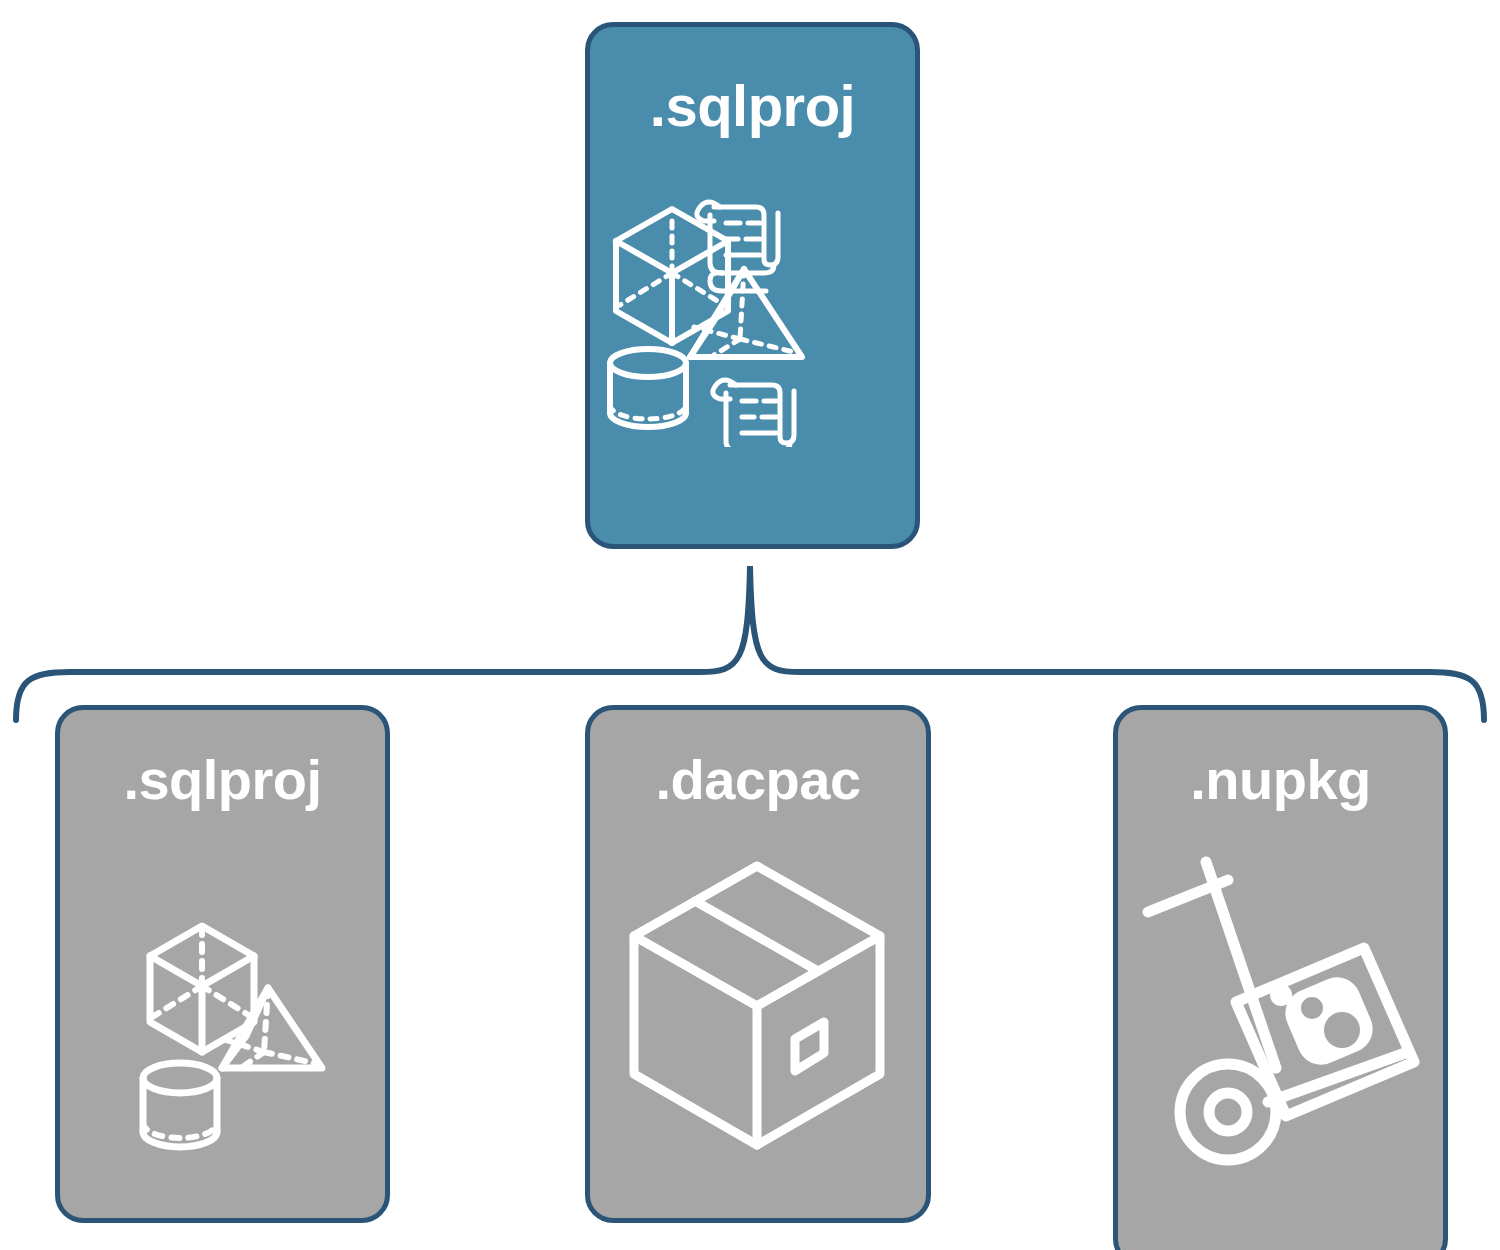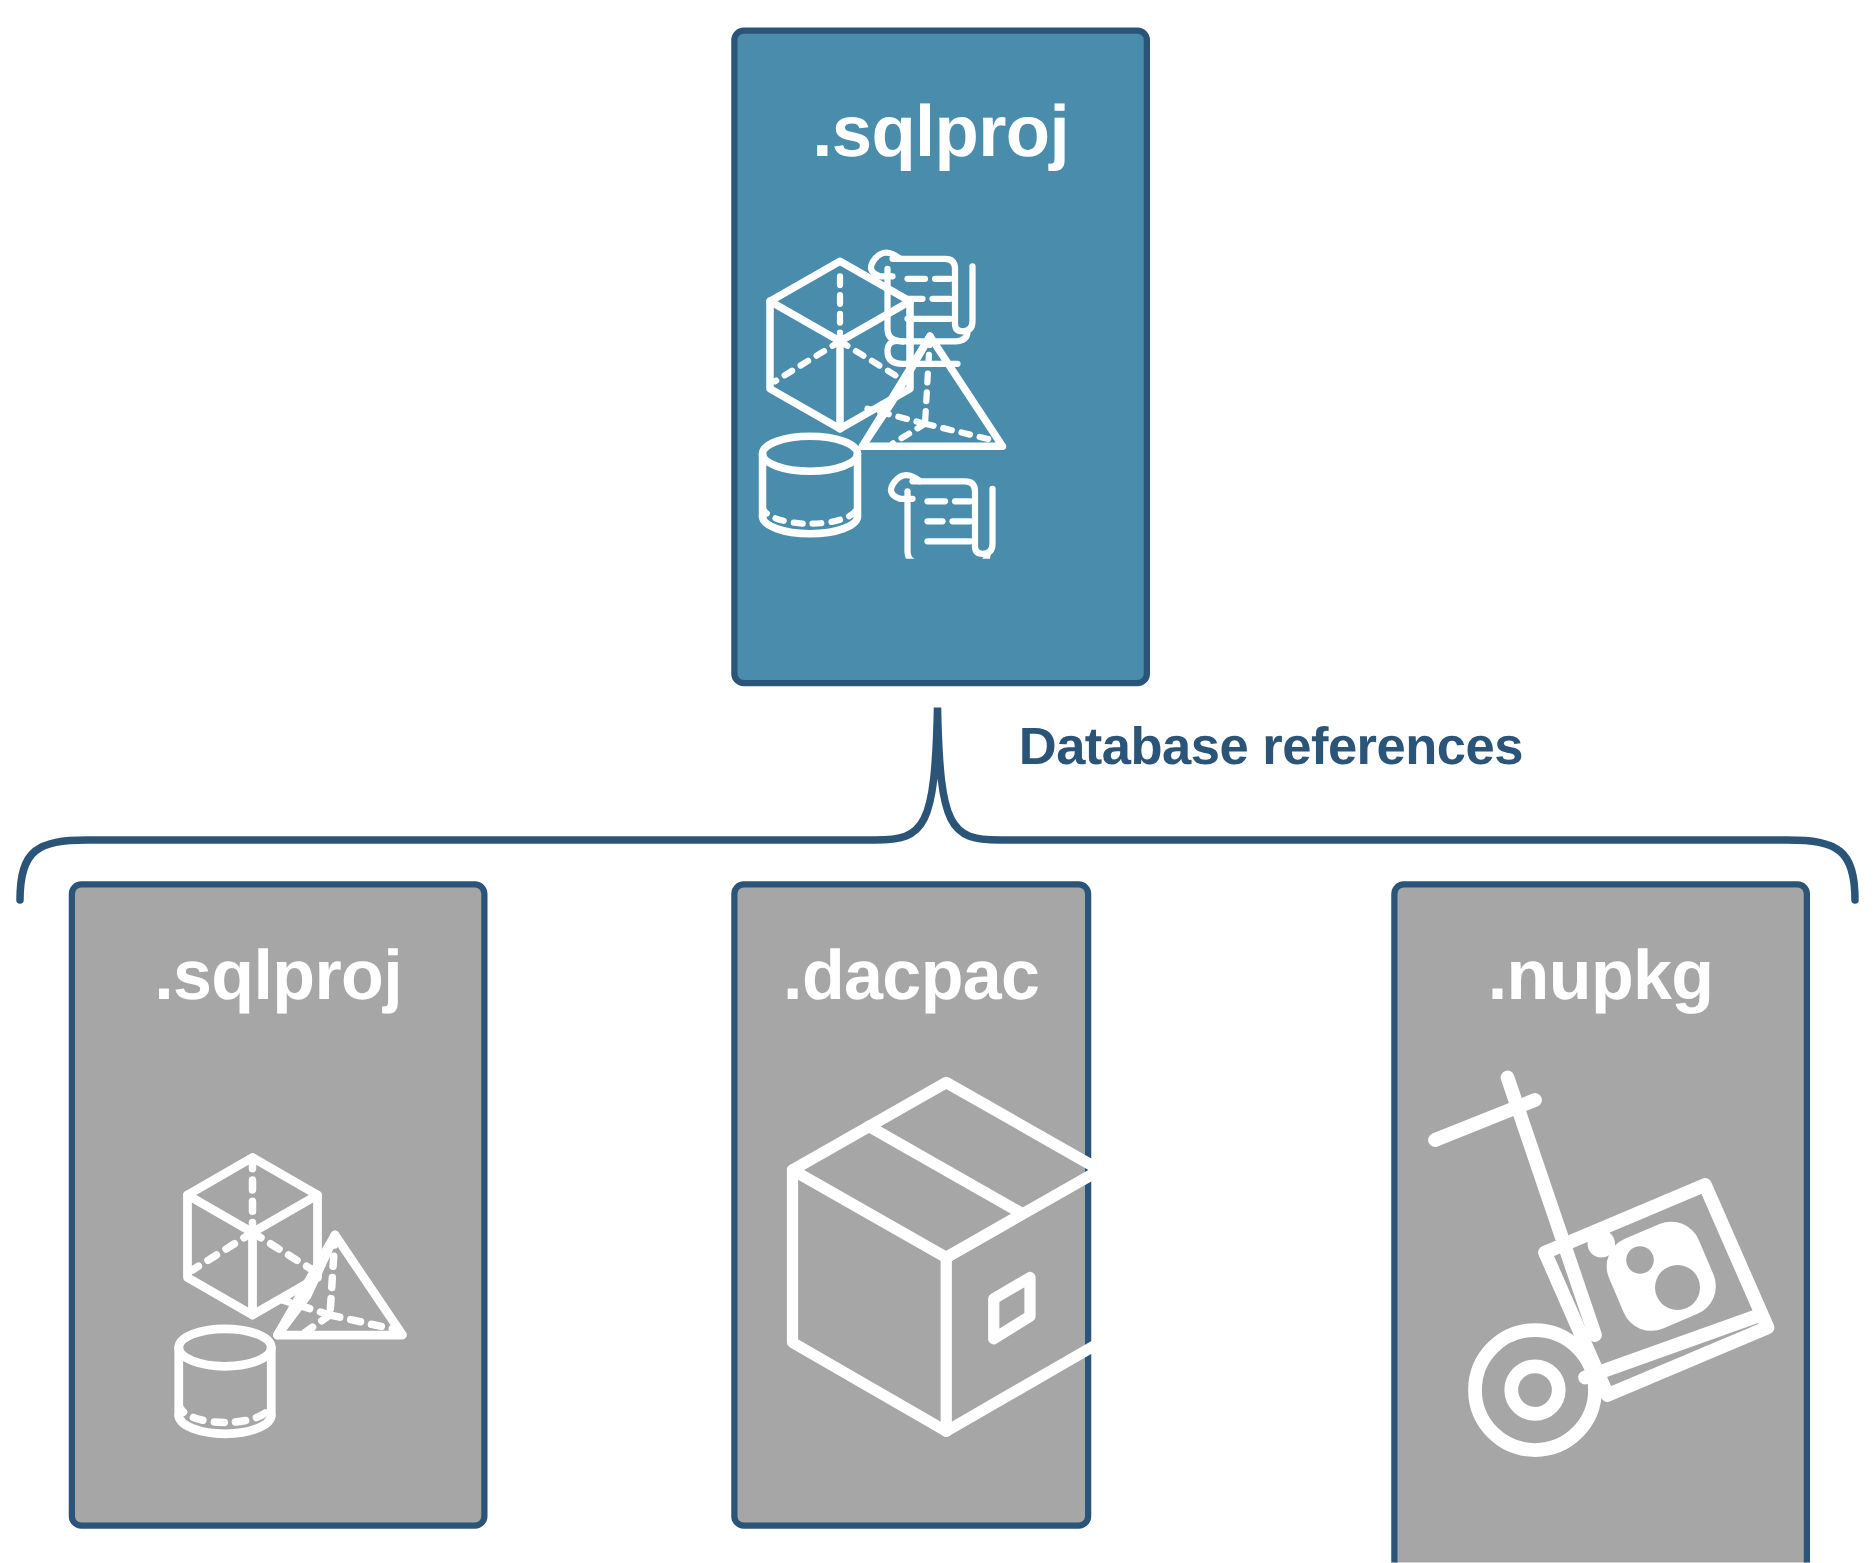--- a/index.html
+++ b/index.html
@@ -16,21 +16,21 @@
   #stage {
     position: relative;
     width: 1500px;
     height: 1250px;
     background: #ffffff;
   }
 
   .card {
     position: absolute;
     border: 5px solid #2b5578;
-    border-radius: 10px;
+    border-radius: 28px;
     box-sizing: border-box;
   }
   .card.teal { background: #4a8cab; }
   .card.gray { background: #a6a6a6; }
 
   .card-title {
     position: absolute;
     left: 0;
     right: 0;
     text-align: center;
@@ -49,21 +49,21 @@
   }
   .icon-area svg { display: block; }
 
   
   #card-sqlproj-main { left: 585px; top: 22px; width: 335px; height: 527px; }
   #card-sqlproj-main .card-title { top: 50px; font-size: 58px; }
   #card-sqlproj-main .icon-area { top: 150px; height: 270px; }
 
   
   #card-sqlproj-ref { left: 55px; top: 705px; width: 335px; height: 518px; }
-  #card-dacpac     { left: 585px; top: 705px; width: 288px; height: 518px; }
+  #card-dacpac     { left: 585px; top: 705px; width: 346px; height: 518px; }
   #card-nupkg      { left: 1113px; top: 705px; width: 335px; height: 562px; }
 
   .card.gray .card-title { top: 42px; font-size: 56px; }
   .card.gray .icon-area { top: 130px; height: 330px; }
 
   
   #bracket {
     position: absolute;
     left: 0;
     top: 540px;
@@ -161,21 +161,20 @@
       <path d="M16 180
                C 16 140, 30 132, 70 132
                L 700 132
                C 740 132, 748 122, 750 26
                C 752 122, 760 132, 800 132
                L 1430 132
                C 1470 132, 1484 140, 1484 180"></path>
     </g>
   </svg>
 
-  <div id="db-ref-label">Database references</div>
 
   <div class="card gray" id="card-sqlproj-ref">
     <div class="card-title">.sqlproj</div>
     <div class="icon-area">
       <svg viewBox="0 0 335 330" width="335" height="330" aria-hidden="true">
         <g fill="none" stroke="#ffffff" stroke-width="7" stroke-linecap="round" stroke-linejoin="round">
 
           <g>
             <polyline points="90,116 90,182 142,212 194,182 194,116 142,86 90,116"></polyline>
             <line x1="90" y1="116" x2="142" y2="146"></line>

